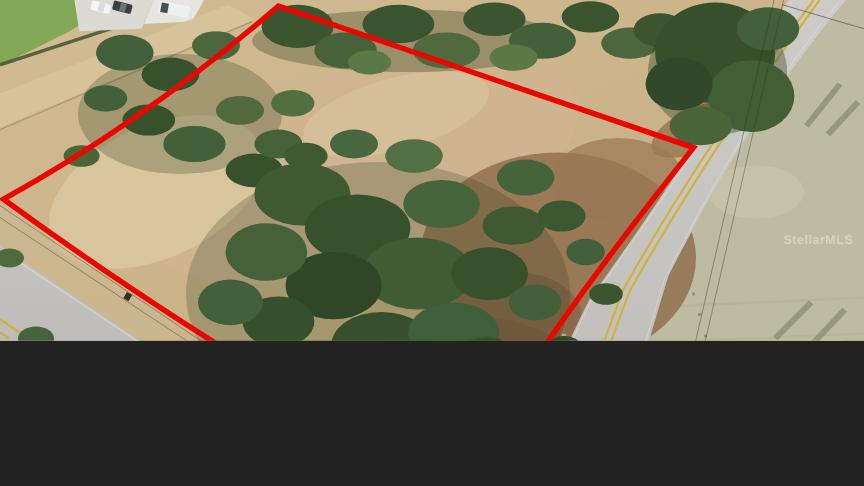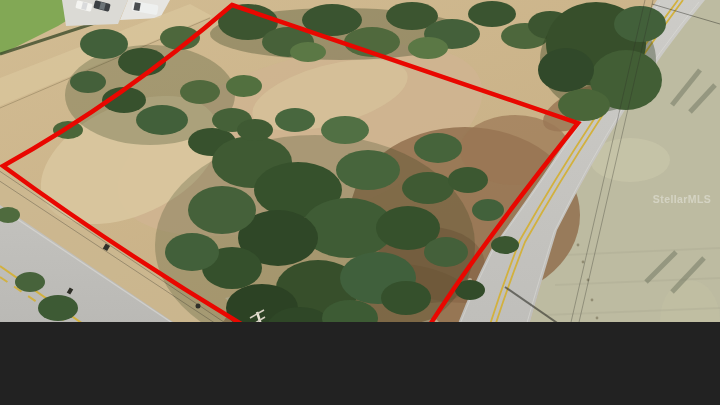--- a/index.html
+++ b/index.html
@@ -1,16 +1,16 @@
 <!DOCTYPE html>
 <html><head>
 <meta charset="utf-8">
 <style>
   html,body{margin:0;padding:0;background:#222;}
-  #stage{width:720px;height:322px;overflow:hidden;position:relative;font-family:"Liberation Sans",sans-serif;}
+  #stage{width:720px;height:284px;overflow:hidden;position:relative;font-family:"Liberation Sans",sans-serif;}
   #stage svg{display:block;}
   .wm{font-family:"Liberation Sans",sans-serif;font-size:10.5px;font-weight:600;letter-spacing:.4px;opacity:.42;}
 </style>
 </head>
 <body>
 
 <div id="stage">
 <svg viewBox="0 0 720 405" width="720" height="405">
   <defs>
     <linearGradient id="gBase" x1="0" y1="0" x2="0.7" y2="1">

